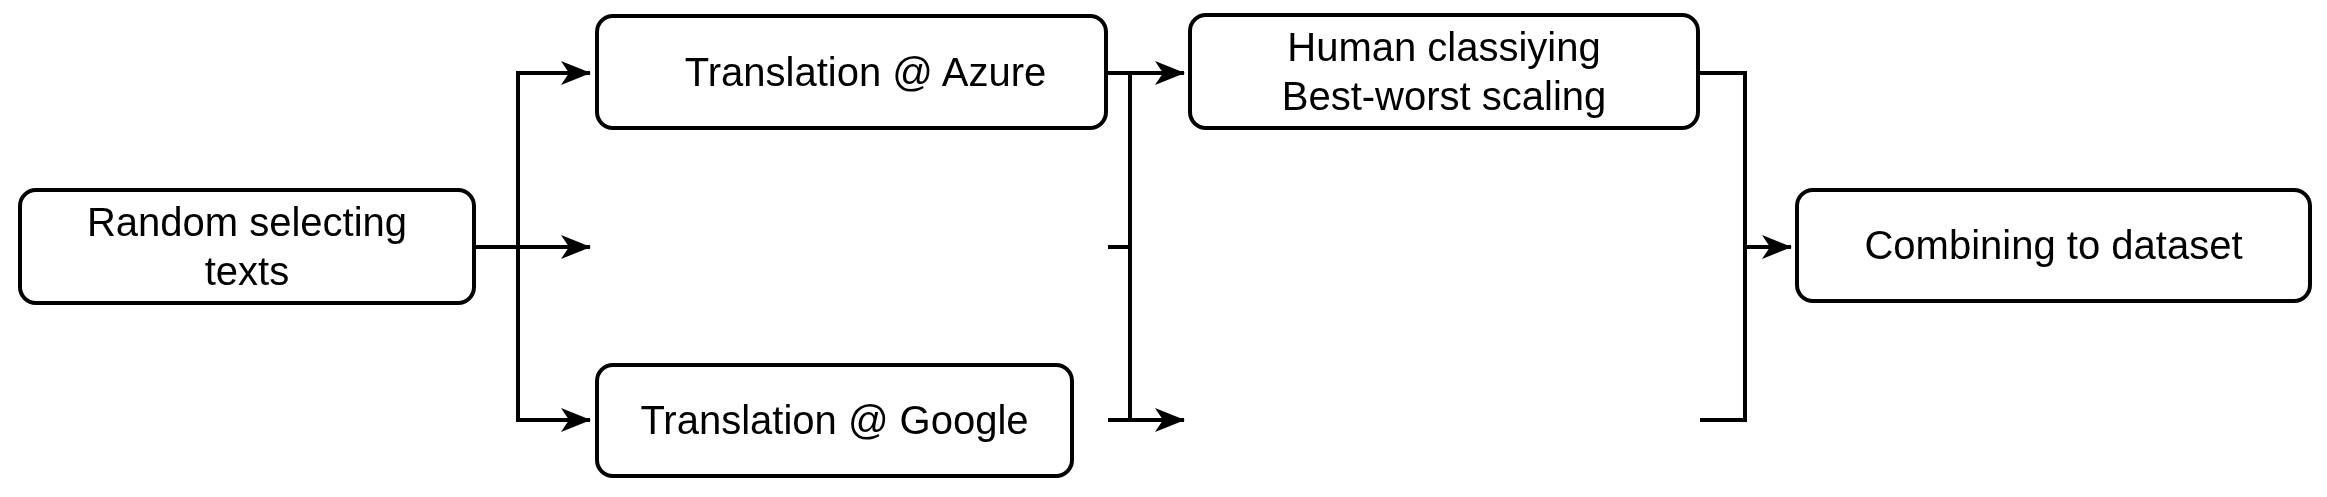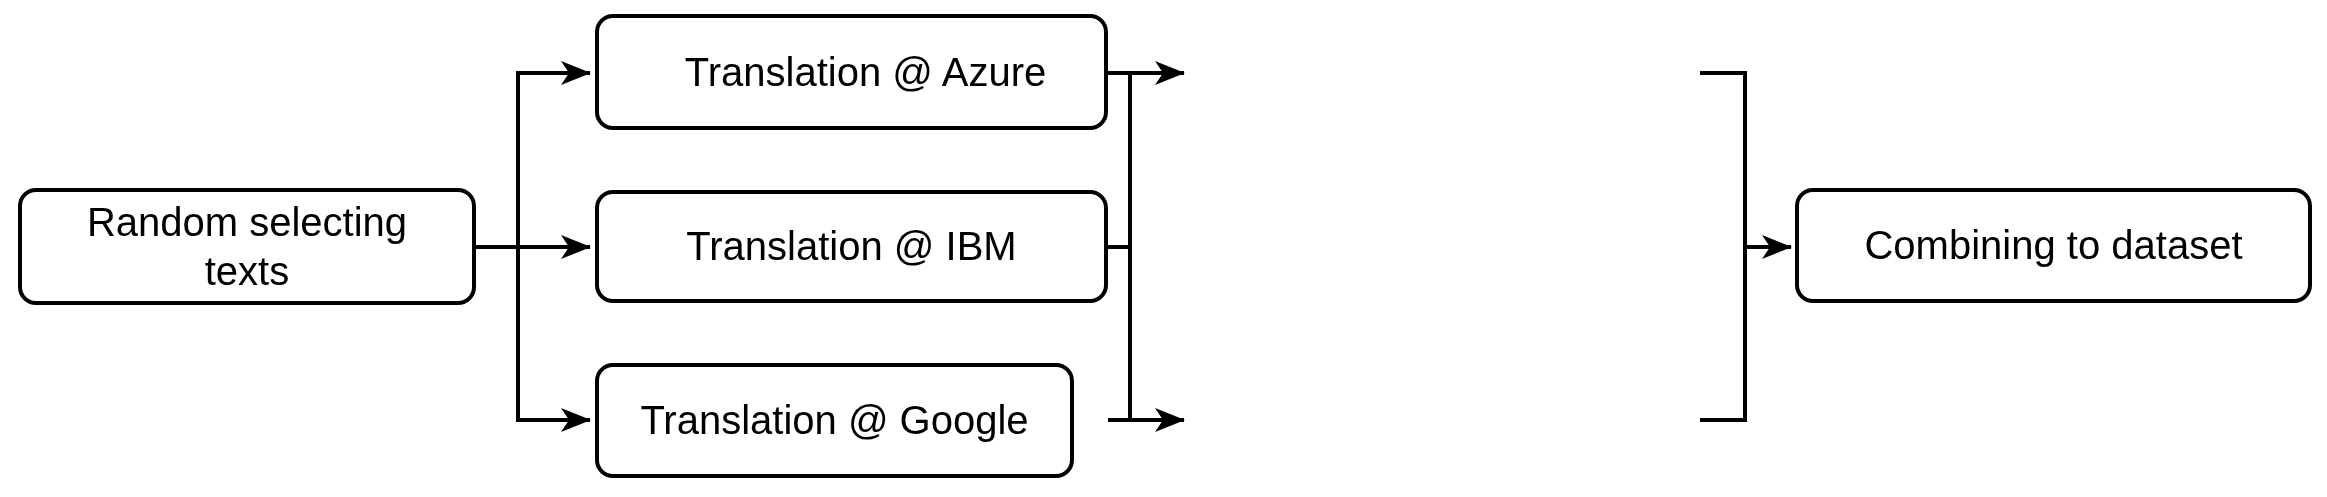--- a/index.html
+++ b/index.html
@@ -68,27 +68,28 @@
 
   <div class="node" style="left:18px; top:188px; width:458px; height:117px;">
     <span class="label">Random selecting
 texts</span>
   </div>
 
   <div class="node" style="left:595px; top:14px; width:513px; height:116px;padding-left:28px;">
     <span class="label">Translation @ Azure</span>
   </div>
 
-  <div class="node" style="left:595px; top:190px; width:513px; height:113px;">
-    <span class="label">Translation @ IBM</span>
-  </div>
 
   <div class="node" style="left:595px; top:363px; width:479px; height:115px;">
     <span class="label">Translation @ Google</span>
   </div>
 
+  <div class="node" style="left:1188px; top:13px; width:512px; height:117px;">
+    <span class="label">Human classiying
+Best-worst scaling</span>
+  </div>
 
 
   <div class="node" style="left:1795px; top:188px; width:517px; height:115px;">
     <span class="label">Combining to dataset</span>
   </div>
 
 </div>
 
 </body></html>

